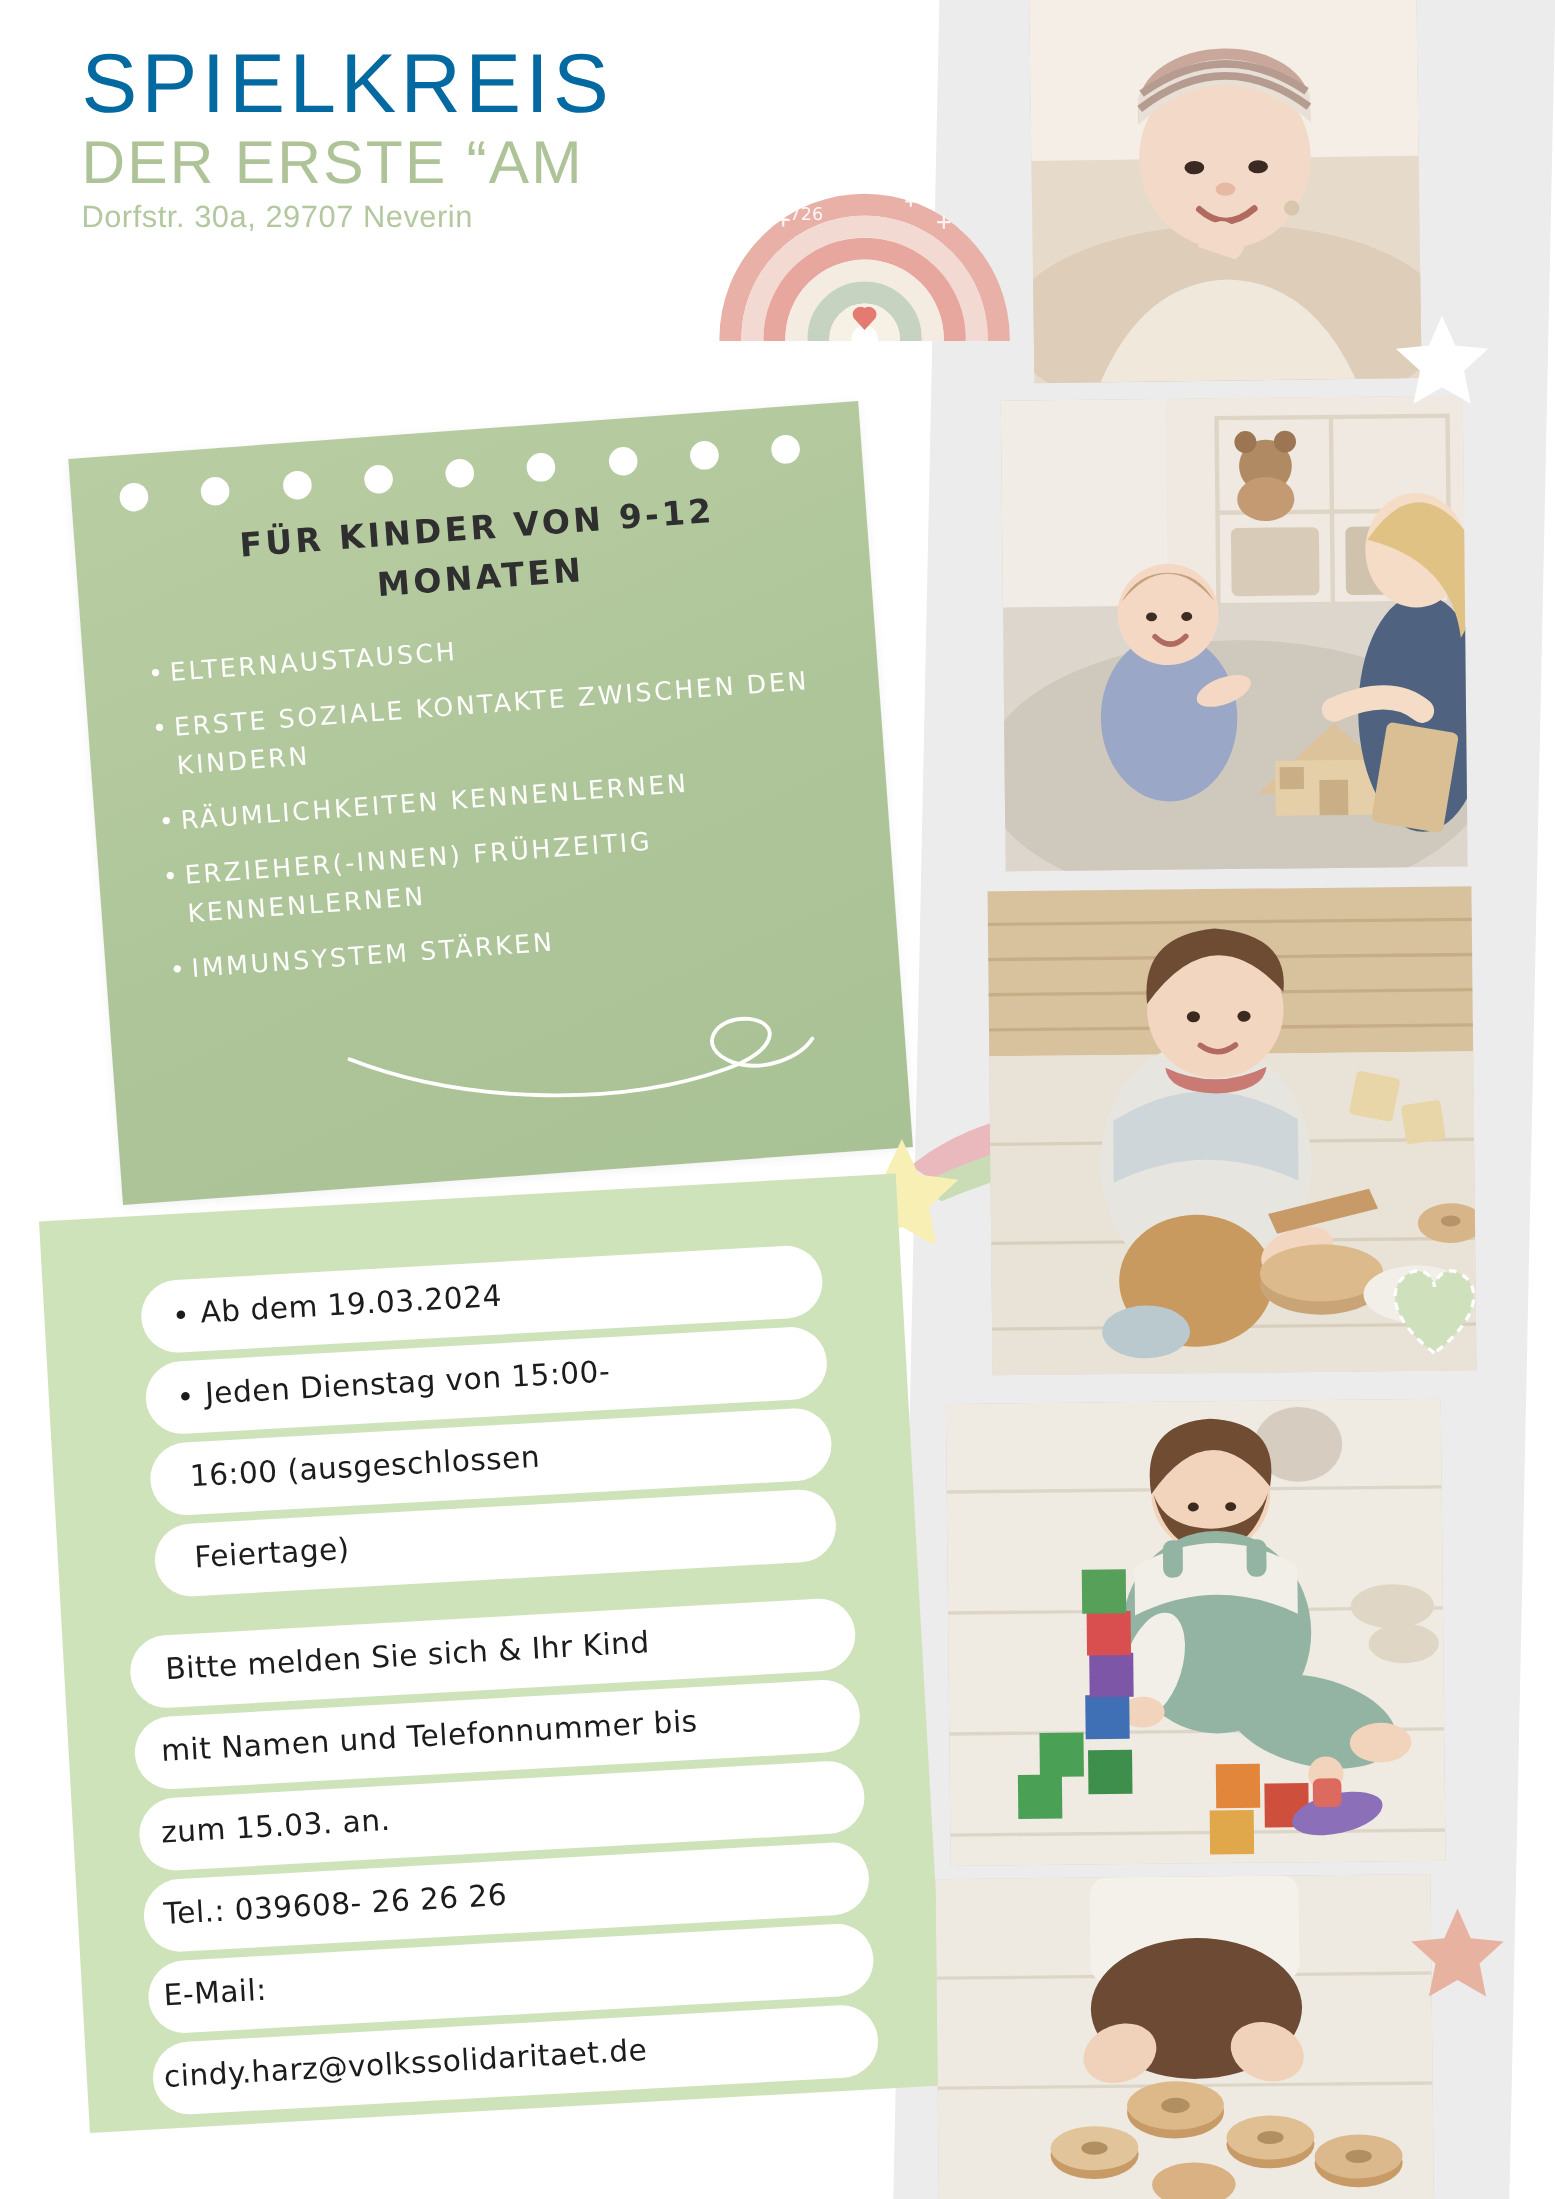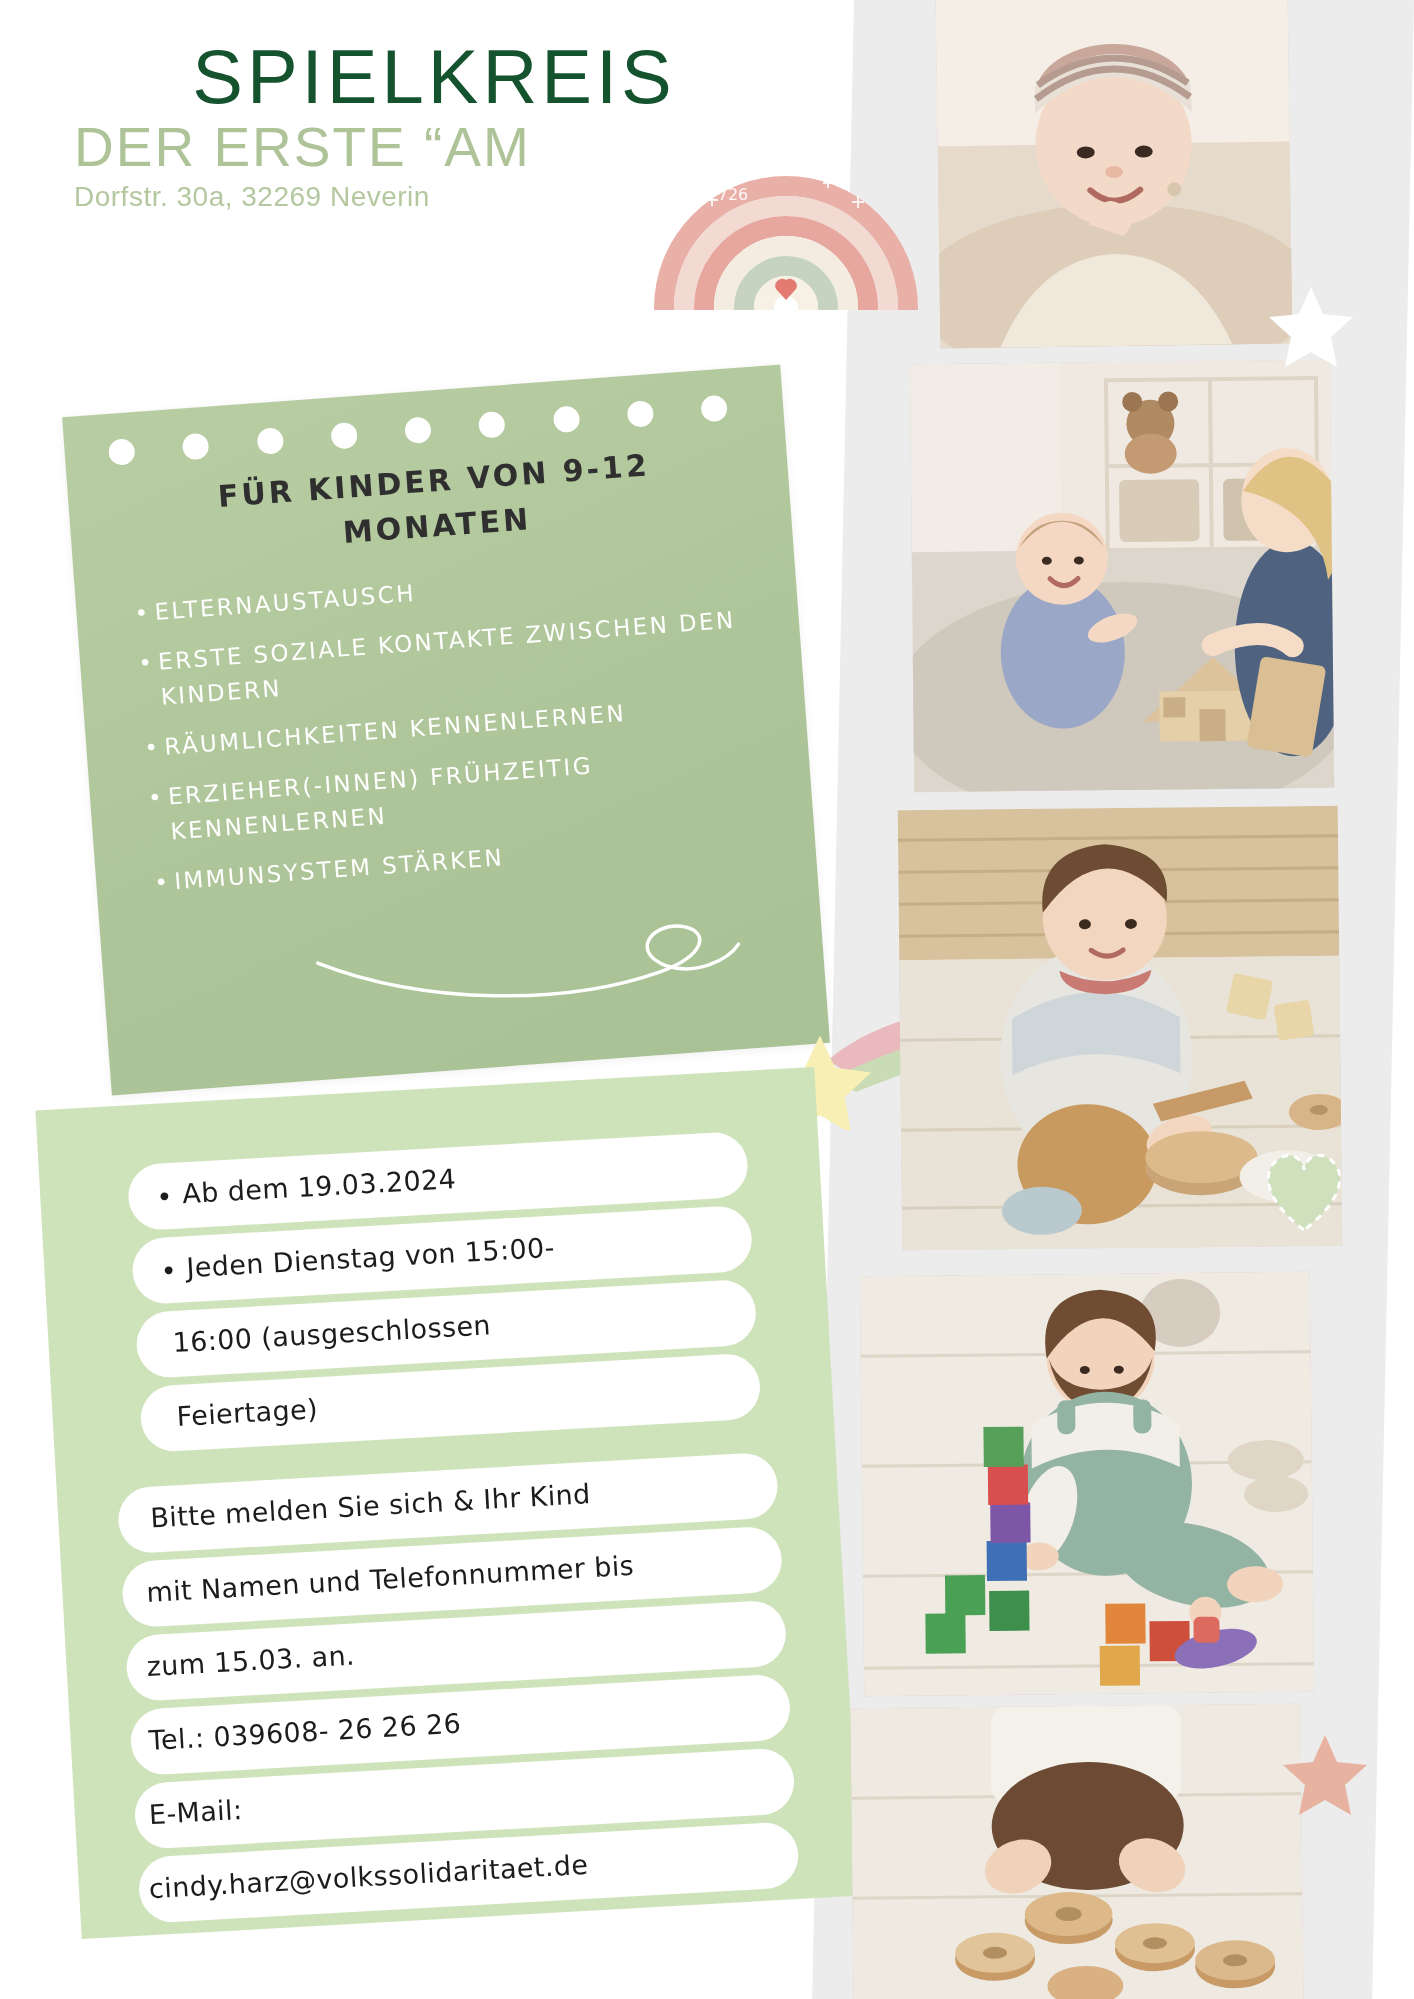--- a/index.html
+++ b/index.html
@@ -36,24 +36,23 @@
   .header {
     position: absolute;
     left: 74px;
     top: 38px;
     width: 720px;
   }
   .title-main {
     font-family: "Liberation Sans", sans-serif;
     font-size: 76px;
     letter-spacing: 4px;
-    color: #14532d;
+    color: #0369a1;
     line-height: 1.02;
     font-weight: 400;
-    text-align: center;
   }
   .title-sub {
     font-family: "Liberation Sans", sans-serif;
     font-size: 55px;
     letter-spacing: 2px;
     color: #aec398;
     line-height: 1.08;
     font-weight: 400;
     margin-top: 2px;
   }
@@ -236,21 +235,21 @@
 </head>
 <body>
 
 <div class="page">
 
   <div class="right-grey"></div>
 
   <div class="header">
     <div class="title-main">SPIELKREIS</div>
     <div class="title-sub">DER ERSTE “AM</div>
-    <div class="title-addr">Dorfstr. 30a, 32269 Neverin</div>
+    <div class="title-addr">Dorfstr. 30a, 29707 Neverin</div>
   </div>
 
   <div class="rainbow">
     <svg viewBox="0 0 268 150" width="268" height="150">
       <g fill="none" stroke-linecap="round">
         <path d="M12 148 A122 122 0 0 1 256 148" stroke="#e9b0a8" stroke-width="20"></path>
         <path d="M32 148 A102 102 0 0 1 236 148" stroke="#f2d9d2" stroke-width="20"></path>
         <path d="M52 148 A82 82 0 0 1 216 148" stroke="#e8a79e" stroke-width="20"></path>
         <path d="M72 148 A62 62 0 0 1 196 148" stroke="#f4ece0" stroke-width="20"></path>
         <path d="M92 148 A42 42 0 0 1 176 148" stroke="#c6d3c0" stroke-width="20"></path>

